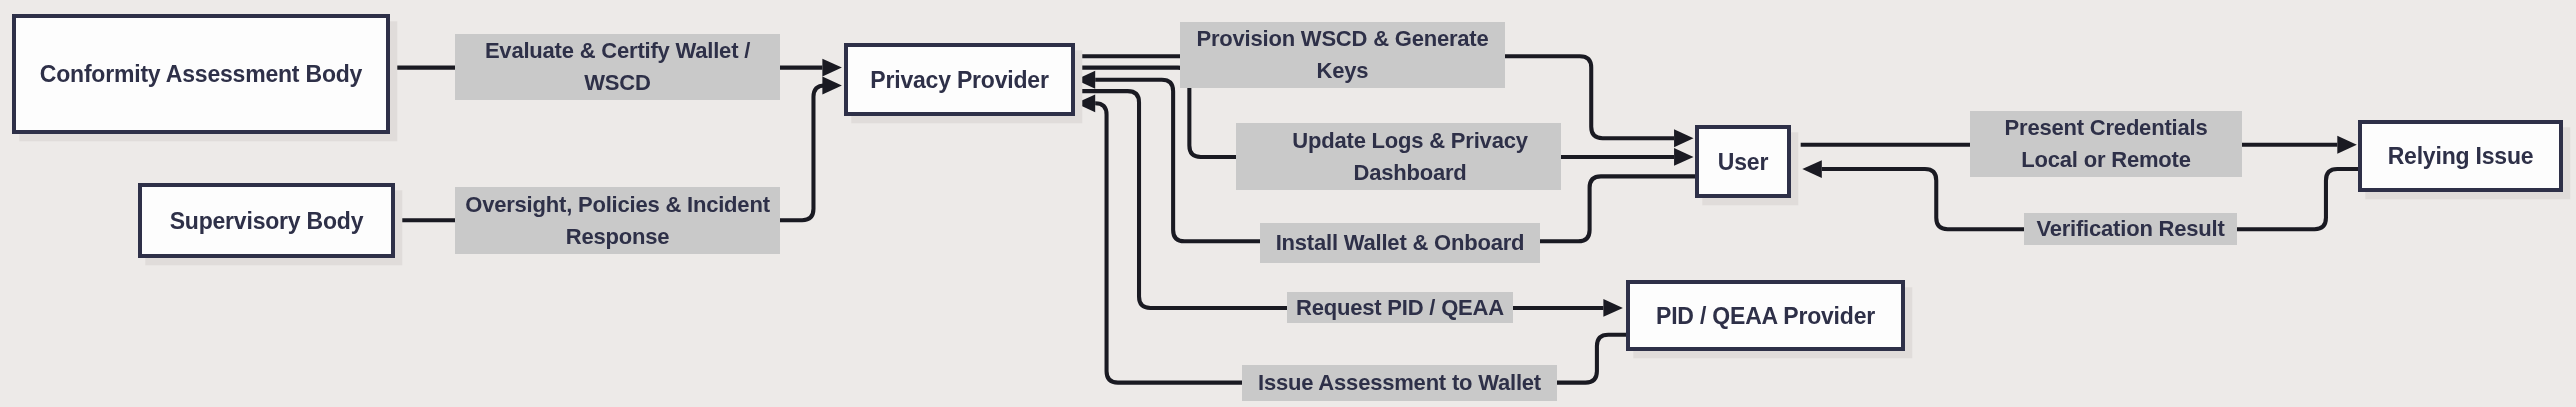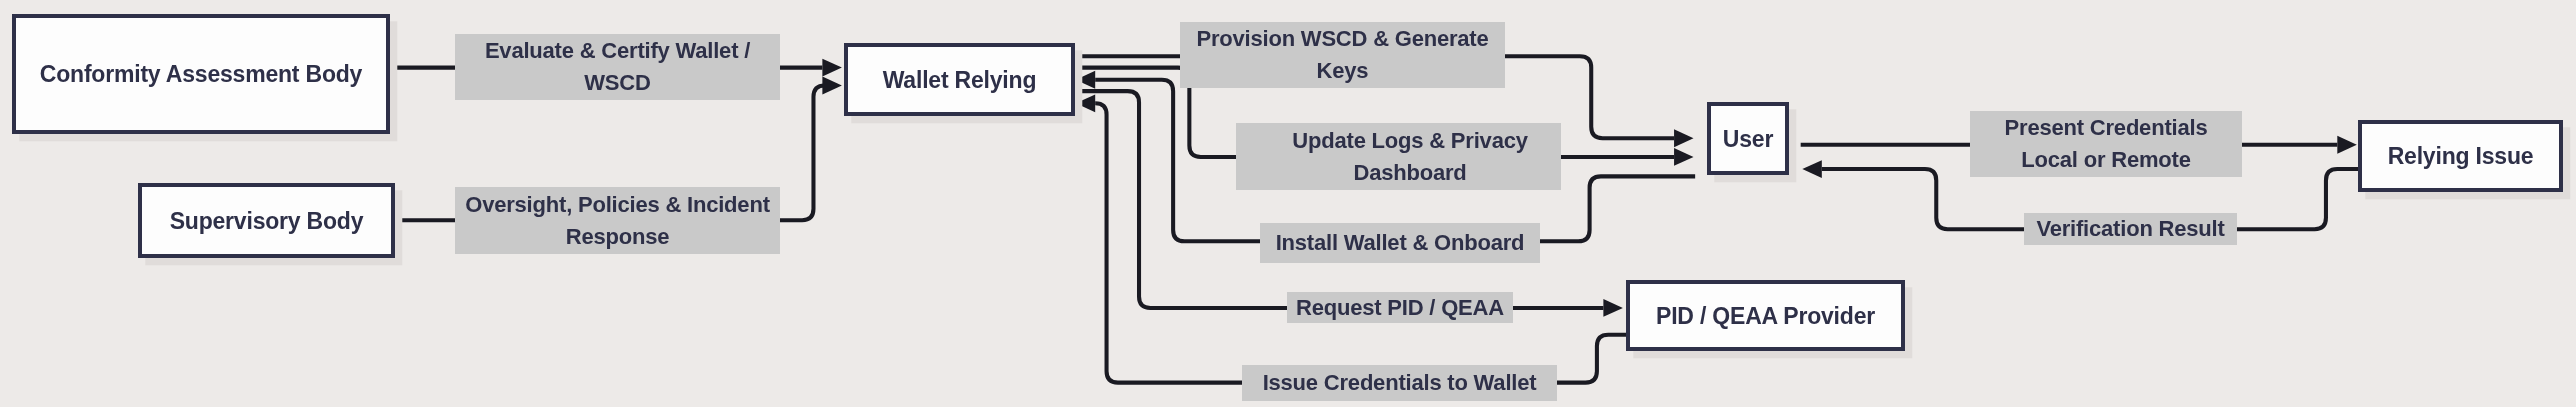--- a/index.html
+++ b/index.html
@@ -23,21 +23,21 @@
     position:absolute;z-index:2;box-sizing:border-box;
     background:#C9C9C9;
     display:flex;align-items:center;justify-content:center;text-align:center;
     color:#2E3048;font-size:22px;font-weight:600;letter-spacing:-0.2px;line-height:32px;
     padding:0 4.9px;
   }
   
   #node-cab{left:12px;top:14px;width:378px;height:120px;}
   #node-supervisory{left:138px;top:183px;width:257px;height:75px;}
   #node-wallet{left:844px;top:43px;width:231px;height:73px;}
-  #node-user{left:1695px;top:102px;width:82px;height:73px;margin-left:12px;}
+  #node-user{left:1695px;top:125px;width:96px;height:73px;}
   #node-pid{left:1626px;top:280px;width:279px;height:71px;}
   #node-rp{left:2358px;top:120px;width:205px;height:72px;}
   
   #elabel-evaluate{left:455px;top:34px;width:325px;height:66px;}
   #elabel-oversight{left:455px;top:187px;width:325px;height:67px;}
   #elabel-provision{left:1180px;top:22px;width:325px;height:66px;}
   #elabel-update{left:1236px;top:123px;width:325px;height:67px;padding-left:28px;}
   #elabel-install{left:1260px;top:223px;width:280px;height:40px;}
   #elabel-request{left:1287px;top:292px;width:226px;height:31px;}
   #elabel-issue{left:1242px;top:365px;width:315px;height:36px;}
@@ -90,27 +90,27 @@
   </g>
 
   <g>
     <path class="edge-line" d="M 2905 208 H 2879 Q 2865 208 2865 222 V 268 Q 2865 282 2851 282 H 2399 Q 2385 282 2385 268 V 222 Q 2385 208 2371 208 H 2244"></path>
     <polygon class="edge-arrow" points="2244,197 2244,219 2220,208"></polygon>
   </g>
 </svg>
 
 <div class="node" id="node-cab">Conformity Assessment Body</div>
 <div class="node" id="node-supervisory">Supervisory Body</div>
-<div class="node" id="node-wallet">Wallet Relying</div>
+<div class="node" id="node-wallet">Privacy Provider</div>
 <div class="node" id="node-user">User</div>
 <div class="node" id="node-pid">PID / QEAA Provider</div>
 <div class="node" id="node-rp">Relying Issue</div>
 
 <div class="edge-label" id="elabel-evaluate">Evaluate &amp; Certify Wallet / WSCD</div>
 <div class="edge-label" id="elabel-oversight">Oversight, Policies &amp; Incident Response</div>
 <div class="edge-label" id="elabel-provision">Provision WSCD &amp; Generate Keys</div>
 <div class="edge-label" id="elabel-update">Update Logs &amp; Privacy Dashboard</div>
 <div class="edge-label" id="elabel-install">Install Wallet &amp; Onboard</div>
 <div class="edge-label" id="elabel-request">Request PID / QEAA</div>
-<div class="edge-label" id="elabel-issue">Issue Credentials to Wallet</div>
+<div class="edge-label" id="elabel-issue">Issue Assessment to Wallet</div>
 <div class="edge-label" id="elabel-present">Present Credentials Local or Remote</div>
 <div class="edge-label" id="elabel-verification">Verification Result</div>
 
 
 </body></html>

